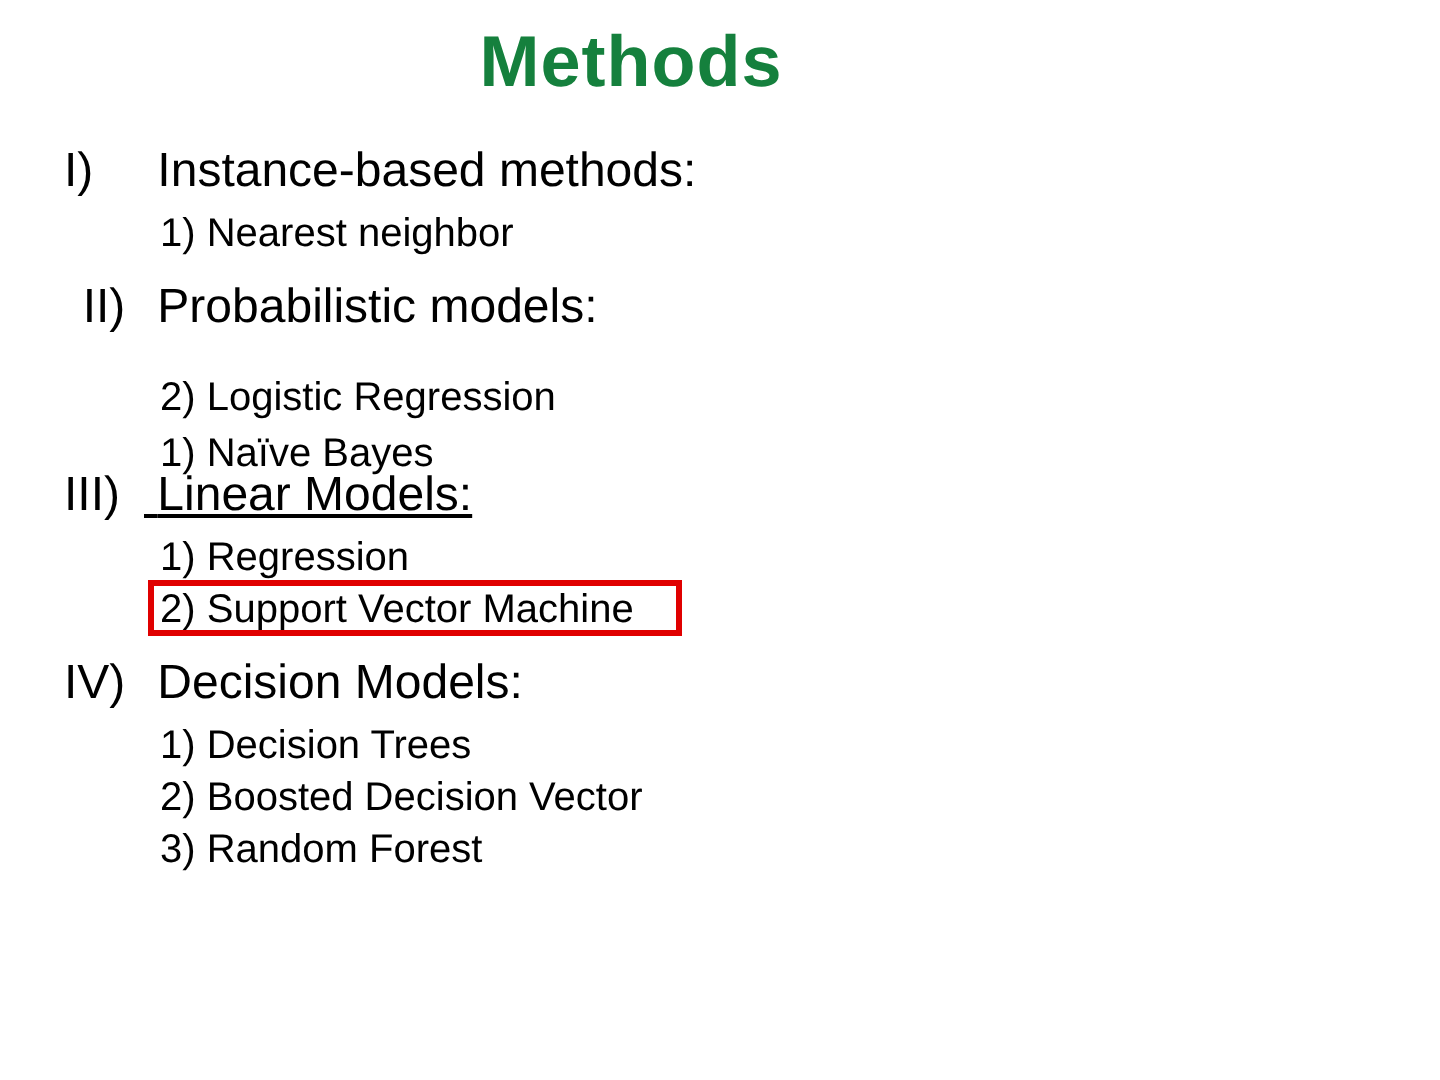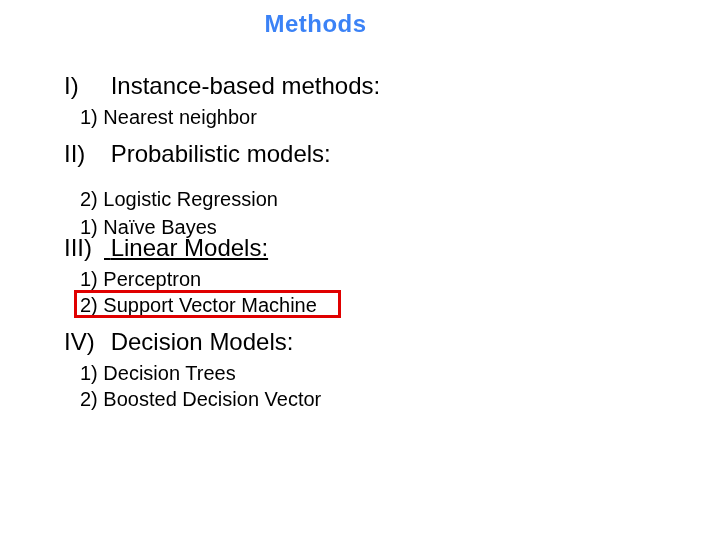--- a/index.html
+++ b/index.html
@@ -16,31 +16,30 @@
     height: 540px;
     position: relative;
     box-sizing: border-box;
   }
   .title {
     position: absolute;
     top: 10px;
     left: 0;
     width: 631px;
     text-align: center;
-    font-size: 24px;
+    font-size: 36px;
     font-weight: bold;
-    color: #3b82f6;
+    color: #15803d;
     letter-spacing: 0.5px;
   }
   .section {
     position: absolute;
     left: 32px;
     font-size: 24px;
     color: #000;
-    margin-left: 32px;
   }
   .section .num {
     display: inline-block;
     width: 40px;
   }
   .item {
     position: absolute;
     left: 80px;
     font-size: 20px;
     color: #000;
@@ -64,54 +63,58 @@
 
   <div class="section" style="top:72px;">
     <span class="num">I)</span>
     <span>Instance-based methods:</span>
   </div>
   <div class="item" style="top:106px;text-align:center;">
     <span class="inum">1)</span>
     <span>Nearest neighbor</span>
   </div>
 
-  <div class="section" style="top:140px;">
+  <div class="section" style="top:140px;text-align:center;">
     <span class="num">II)</span>
     <span>Probabilistic models:</span>
   </div>
   <div class="item" style="top:174px;margin-top:42px;">
     <span class="inum">1)</span>
     <span>Naïve Bayes</span>
   </div>
   <div class="item" style="top:188px;">
     <span class="inum">2)</span>
     <span>Logistic Regression</span>
   </div>
 
   <div class="section" style="top:234px;text-decoration:underline;">
     <span class="num">III)</span>
     <span>Linear Models:</span>
   </div>
   <div class="item" style="top:268px;">
     <span class="inum">1)</span>
-    <span>Perceptron</span>
+    <span>Regression</span>
   </div>
   <div class="item" style="top:294px;">
     <span class="inum">2)</span>
     <span>Support Vector Machine</span>
   </div>
 
   <div class="highlight" style="top:290px; left:74px; width:267px; height:28px;"></div>
 
   <div class="section" style="top:328px;">
     <span class="num">IV)</span>
     <span>Decision Models:</span>
   </div>
   <div class="item" style="top:362px;">
     <span class="inum">1)</span>
     <span>Decision Trees</span>
   </div>
   <div class="item" style="top:388px;">
     <span class="inum">2)</span>
     <span>Boosted Decision Vector</span>
   </div>
+  <div class="item" style="top:414px;">
+    <span class="inum">3)</span>
+    <span>Random Forest</span>
+  </div>
 
 </div>
 
 </body></html>

